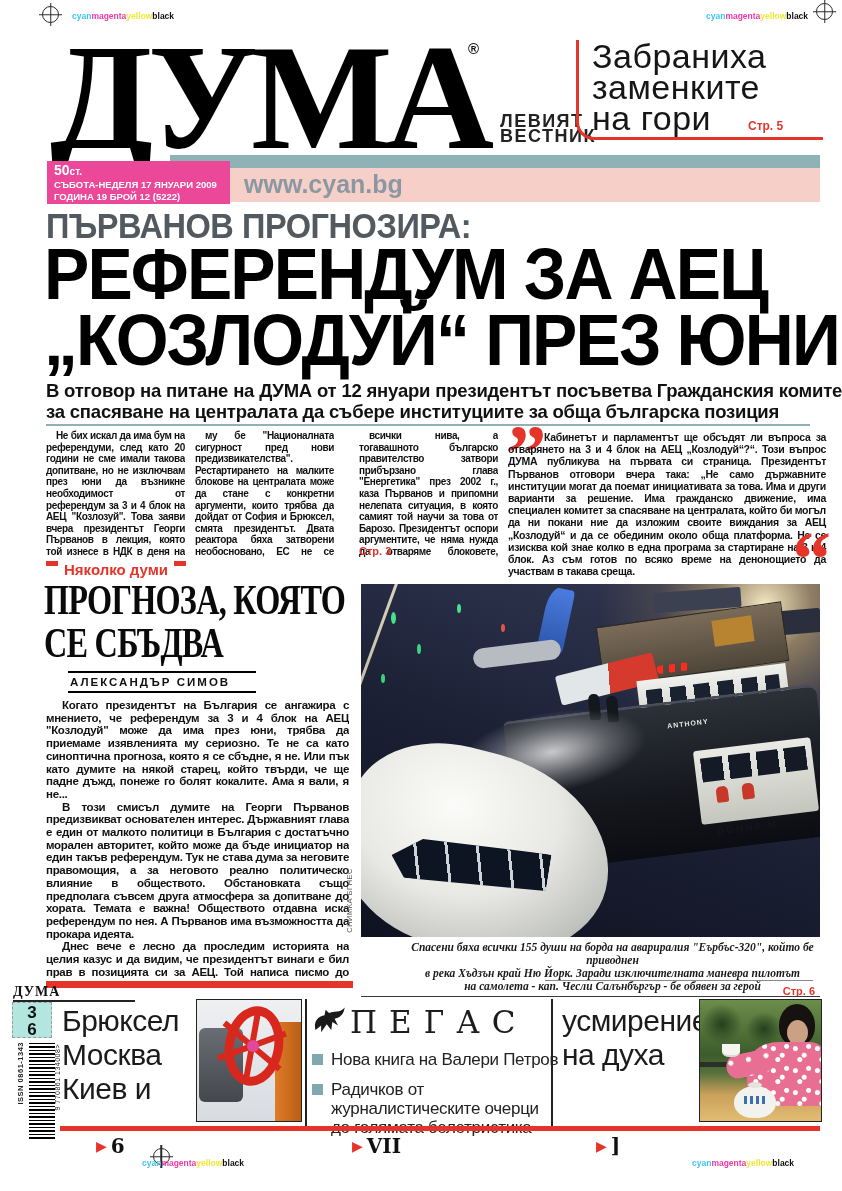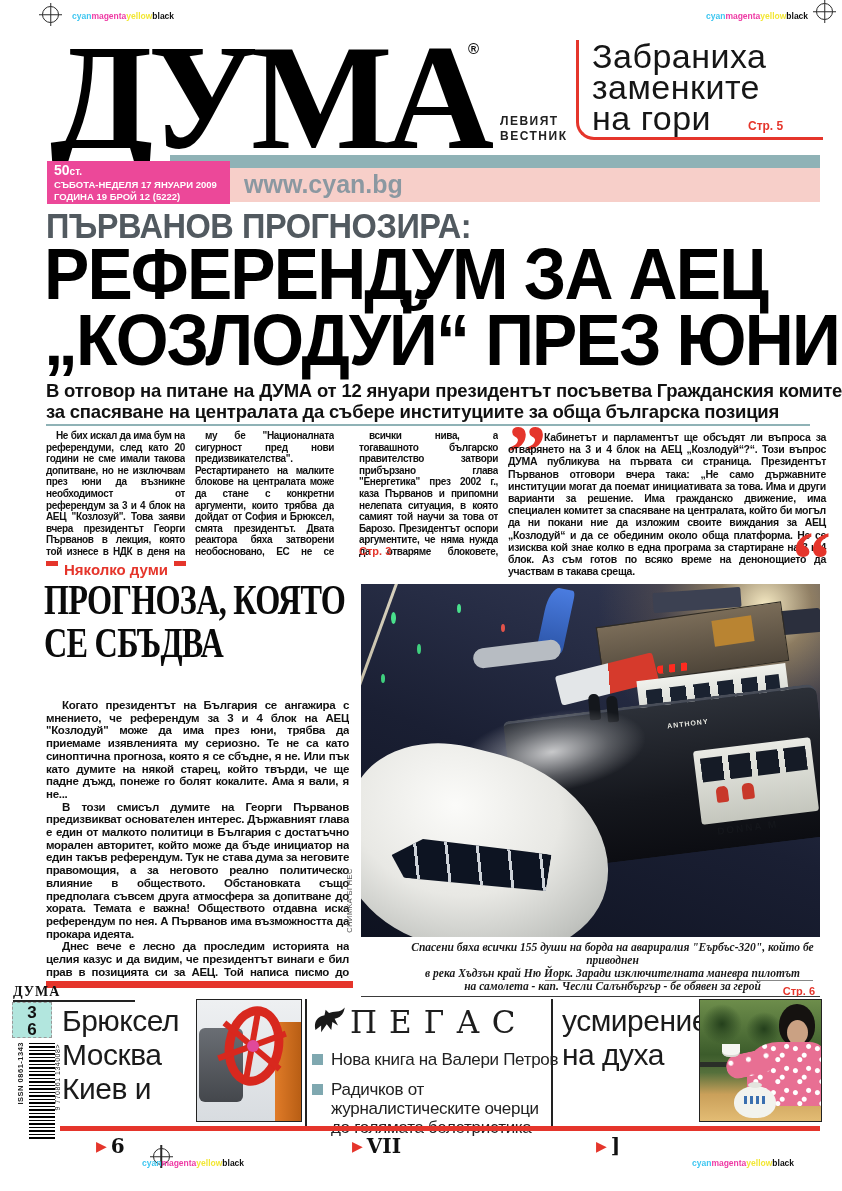--- a/index.html
+++ b/index.html
@@ -10,21 +10,21 @@
   
   .reg{display:inline-block;width:15px;height:15px;border:1.5px solid #2b2b2b;border-radius:50%;position:relative;}
   .reg::before{content:"";position:absolute;left:-4px;right:-4px;top:50%;height:1.5px;background:#2b2b2b;transform:translateY(-50%);}
   .reg::after{content:"";position:absolute;top:-4px;bottom:-4px;left:50%;width:1.5px;background:#2b2b2b;transform:translateX(-50%);}
   .cmyk{font-size:8.5px;font-weight:bold;letter-spacing:0;white-space:nowrap;}
   .cmyk .c{color:#3fc6f0;} .cmyk .m{color:#ee3aa4;} .cmyk .y{color:#f2e735;margin-top:22px;} .cmyk .k{color:#111;}
 
   
   .duma-title{left:50px;top:22px;font-family:"Liberation Serif",serif;font-weight:bold;font-size:150px;line-height:150px;letter-spacing:-7px;color:#000;}
   .duma-reg{left:468px;top:40px;font-size:15px;font-weight:bold;}
-  .tagline{left:500px;top:114px;font-size:12px;font-weight:bold;letter-spacing:1.5px;line-height:15px;color:#222;}
+  .tagline{left:500px;top:114px;font-size:18px;font-weight:bold;letter-spacing:1.5px;line-height:15px;color:#222;}
   .teaser-rule{left:576px;top:40px;width:244px;height:97px;border-left:3px solid #e5352b;border-bottom:3px solid #e5352b;border-bottom-left-radius:18px;}
   .teaser{left:592px;top:41px;font-size:34px;line-height:31px;color:#161616;letter-spacing:0.5px;}
   .teaser-page{left:748px;top:119px;font-size:12px;font-weight:bold;color:#e5352b;}
 
   .teal-band{left:170px;top:155px;width:650px;height:14px;background:#8fb2b6;}
   .red-box{left:47px;top:161px;width:183px;height:43px;background:#ec4899;color:#fff;padding:2px 0 0 7px;box-sizing:border-box;line-height:12px;}
   .red-box .price{font-size:14px;font-weight:bold;line-height:14px;}
   .red-box .price small{font-size:10px;}
   .red-box .dl{font-size:9.5px;font-weight:bold;}
   .pink-band{left:230px;top:168px;width:590px;height:34px;background:#f7cfc9;}
@@ -195,20 +195,21 @@
   
   <div class="abs op-label">
     <span class="dash"></span>
     <span>Няколко думи</span>
     <span class="dash"></span>
   </div>
   <div class="abs op-headline">
     <div>ПРОГНОЗА, КОЯТО</div>
     <div>СЕ СБЪДВА</div>
   </div>
+  <div class="abs byline">АЛЕКСАНДЪР СИМОВ</div>
   <div class="abs op-body">
     <p>Когато президентът на България се ангажира с мнението, че референдум за 3 и 4 блок на АЕЦ "Козлодуй" може да има през юни, трябва да приемаме изявленията му сериозно. Те не са като синоптична прогноза, която я се сбъдне, я не. Или пък като думите на някой старец, който твърди, че ще падне дъжд, понеже го болят кокалите. Ама я вали, я не...</p>
     <p>В този смисъл думите на Георги Първанов предизвикват основателен интерес. Държавният глава е един от малкото политици в България с достатъчно морален авторитет, който може да бъде инициатор на един такъв референдум. Тук не става дума за неговите правомощия, а за неговото реално политическо влияние в обществото. Обстановката също предполага съвсем друга атмосфера за допитване до хората. Темата е важна! Обществото отдавна иска референдум по нея. А Първанов има възможността да прокара идеята.</p>
     <p>Днес вече е лесно да проследим историята на целия казус и да видим, че президентът винаги е бил прав в позицията си за АЕЦ. Той написа писмо до всички европейски ръководители в опит да спаси двата блока, и то по време, когато предишното правителство всячески се опитваше да го изолира от проблема. Ето защо има много голям шанс неговата прогноза да е реален факт през юни.</p>
   </div>
   <div class="abs red-bar"></div>
 
   
   <div class="abs photo-credit">СНИМКА БГНЕС</div>
   <div class="abs photo">

